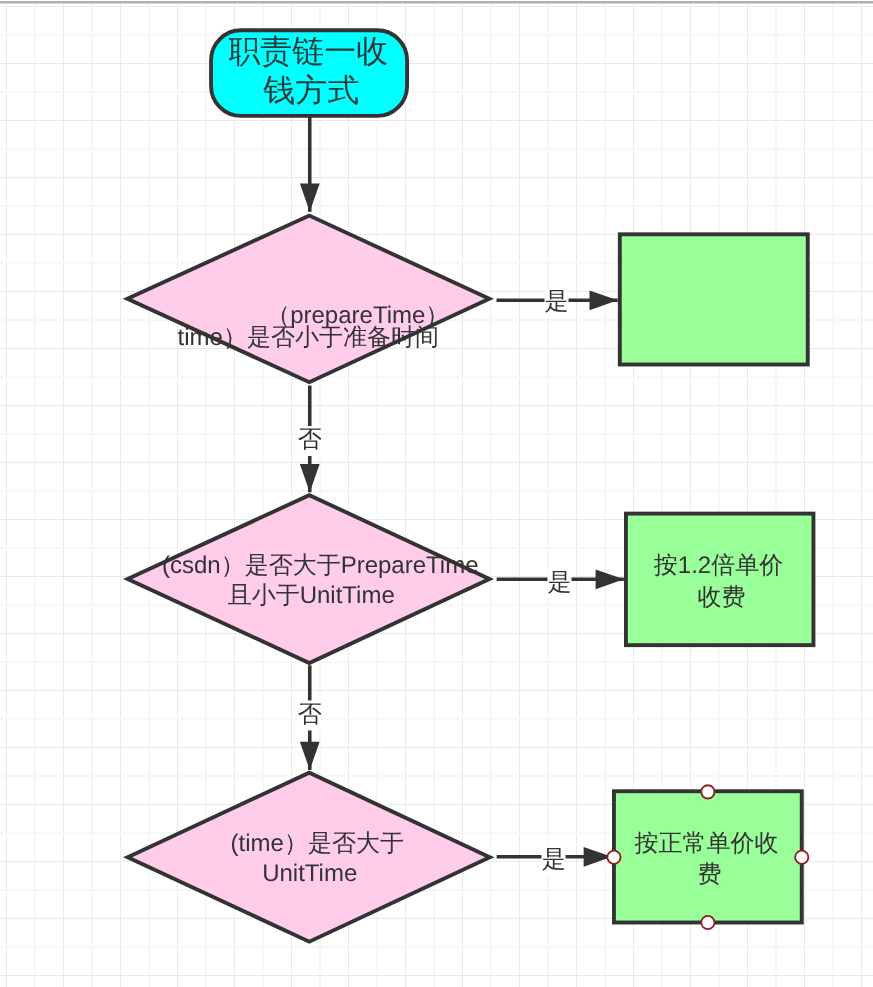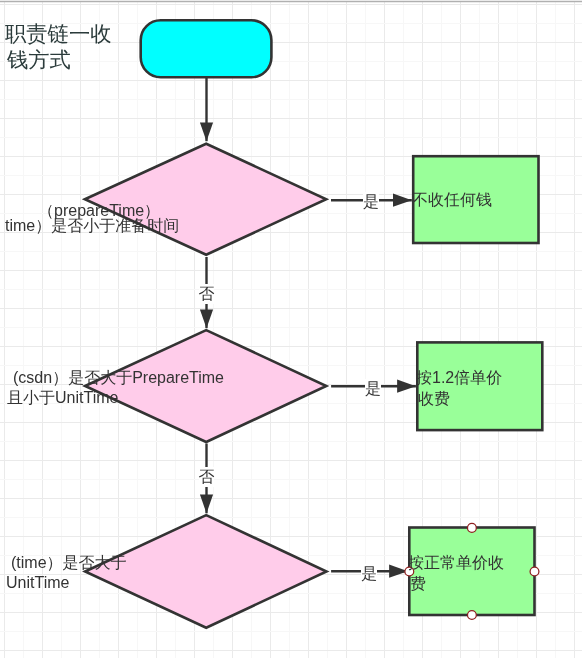--- a/index.html
+++ b/index.html
@@ -1,21 +1,21 @@
 <!DOCTYPE html>
 <html><head>
 <meta charset="utf-8">
 <title>flowchart</title>
 <style>
   html,body{margin:0;padding:0;background:#ffffff;}
   body{width:582px;height:658px;overflow:hidden;font-family:"Liberation Sans",sans-serif;}
   #canvas{position:relative;width:582px;height:658px;}
   #canvas > svg{position:absolute;left:0;top:0;}
   #labels{position:absolute;left:0;top:0;width:582px;height:658px;transform:translateZ(0);}
-  .tl{position:absolute;text-align:left;color:#333333;font-size:16px;line-height:16px;
+  .tl{position:absolute;text-align:center;color:#333333;font-size:16px;line-height:16px;
       white-space:nowrap;font-family:"Liberation Sans",sans-serif;}
   .edgelabel{position:absolute;color:#333333;font-size:16px;line-height:20px;white-space:nowrap;
              font-family:"Liberation Sans",sans-serif;background:#ffffff;text-align:center;}
 
   
   #t-start-1{left:5px;top:24px;width:401px;font-size:21.3px;line-height:21px;color:#2b3b3b;}
   #t-start-2{left:7px;top:50px;width:401px;font-size:21.3px;line-height:21px;color:#2b3b3b;}
 
   
   #t-d1-1{left:5px;top:185px;width:401px;margin-top:33px;}
@@ -162,21 +162,20 @@
 
     <div class="tl" id="t-d1-1">time）是否小于准备时间</div>
     <div class="tl" id="t-d1-2">（prepareTime）</div>
 
     <div class="tl" id="t-d2-1">(csdn）是否大于PrepareTime</div>
     <div class="tl" id="t-d2-2">且小于UnitTime</div>
 
     <div class="tl" id="t-d3-1">(time）是否大于</div>
     <div class="tl" id="t-d3-2">UnitTime</div>
 
-    <div class="tl" id="t-r1-1">不收任何钱</div>
 
     <div class="tl" id="t-r2-1">按1.2倍单价</div>
     <div class="tl" id="t-r2-2">收费</div>
 
     <div class="tl" id="t-r3-1">按正常单价收</div>
     <div class="tl" id="t-r3-2">费</div>
 
     <div class="edgelabel" id="e-yes1">是</div>
     <div class="edgelabel" id="e-yes2">是</div>
     <div class="edgelabel" id="e-yes3">是</div>

